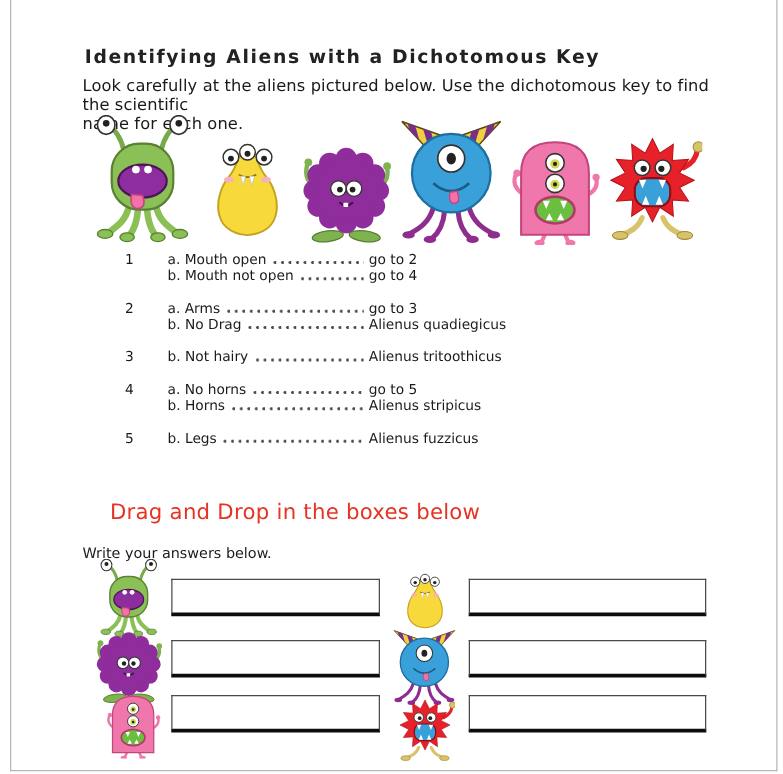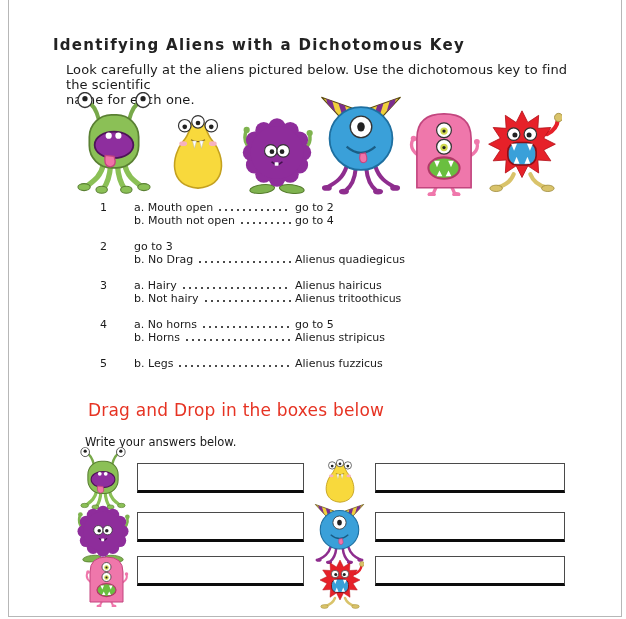--- a/index.html
+++ b/index.html
@@ -14,21 +14,21 @@
   .frame {
     position: absolute; left: 8px; right: 4px; top: 0; bottom: 2px;
     border-left: 1px solid #b7b7b7;
     border-right: 1px solid #b7b7b7;
     border-bottom: 1px solid #b7b7b7;
     pointer-events: none;
   }
   .title {
     position: absolute; left: 0; top: 36px; width: 518px;
     text-align: center; font-size: 15px; font-weight: bold;
-    letter-spacing: 1.3px; color: #222;
+    letter-spacing: 1.3px; color: #222; padding-left: 15px;
   }
   .instructions {
     position: absolute; left: 66px; top: 62px; width: 515px;
     font-size: 13px; line-height: 15px; letter-spacing: 0.1px;
     white-space: pre-line;
   }
   .aliens-row {
     position: absolute; left: 70px; top: 84px; width: 492px; height: 112px;
     display: flex; justify-content: space-between; align-items: flex-end;
   }
@@ -44,21 +44,21 @@
     background-image: radial-gradient(circle at 2px 2px, #4a4a4a 1px, rgba(0,0,0,0) 1.3px);
     background-size: 6px 4px; background-repeat: repeat-x;
   }
   .key-result { flex: none; white-space: nowrap; }
   .sci { }
   .dragnote {
     position: absolute; left: 88px; top: 388px;
     font-size: 17px; letter-spacing: 0.2px; color: #e63323; margin-top: 12px;
   }
   .answers-label {
-    position: absolute; left: 66px; top: 435px; font-size: 11.5px; margin-left: 19px;
+    position: absolute; left: 66px; top: 435px; font-size: 11.5px;
   }
   .abox {
     position: absolute; height: 30px; box-sizing: border-box;
     background: #fff;
     border: 1px solid #4a4a4a;
     border-bottom: 3px solid #0c0c0c;
     font-size: 12px; padding: 5px 8px; overflow: hidden;
   }
   .abox-l { left: 137px; width: 167px; }
   .abox-r { left: 375px; width: 190px; }
@@ -261,42 +261,39 @@
             </span>
             <span class="key-result">go to 4</span>
           </div>
       </div>
     </div>
 
     <div class="key-item">
       <div class="key-num">2</div>
       <div class="key-lines">
         <div class="key-line">
+            <span class="kl-left">
+              <span class="key-label">a. Arms</span>
+              <span class="leader"></span>
+            </span>
             <span class="key-result">go to 3</span>
           </div>
         <div class="key-line">
             <span class="kl-left">
               <span class="key-label">b. No Drag</span>
               <span class="leader"></span>
             </span>
             <span class="key-result sci">Alienus quadiegicus</span>
           </div>
       </div>
     </div>
 
     <div class="key-item">
       <div class="key-num">3</div>
       <div class="key-lines">
-        <div class="key-line">
-            <span class="kl-left">
-              <span class="key-label">a. Hairy</span>
-              <span class="leader"></span>
-            </span>
-            <span class="key-result sci">Alienus hairicus</span>
-          </div>
         <div class="key-line">
             <span class="kl-left">
               <span class="key-label">b. Not hairy</span>
               <span class="leader"></span>
             </span>
             <span class="key-result sci">Alienus tritoothicus</span>
           </div>
       </div>
     </div>
 

